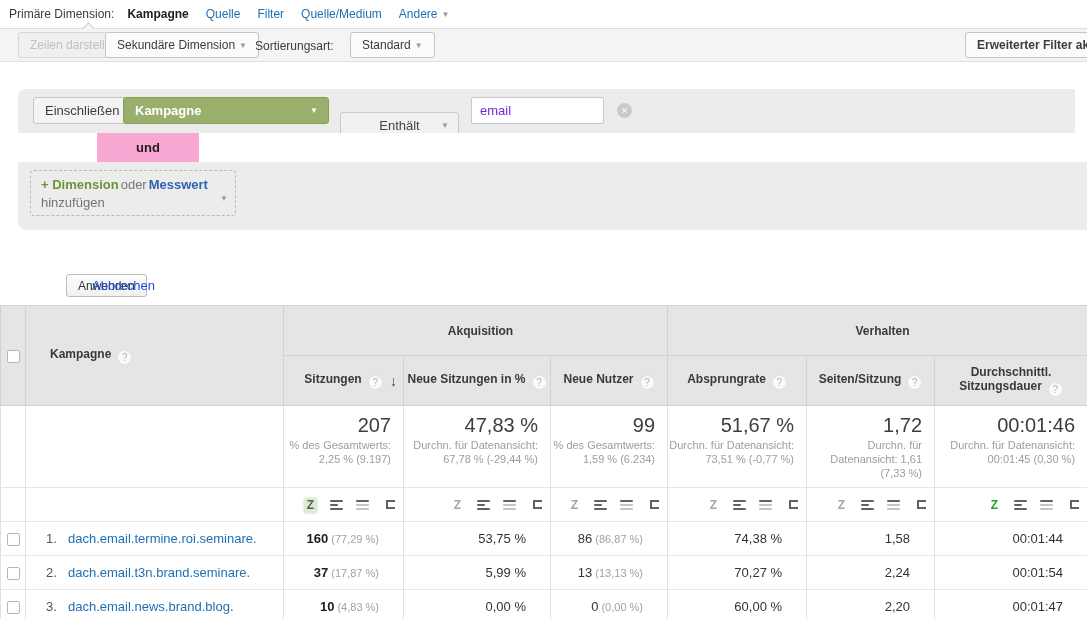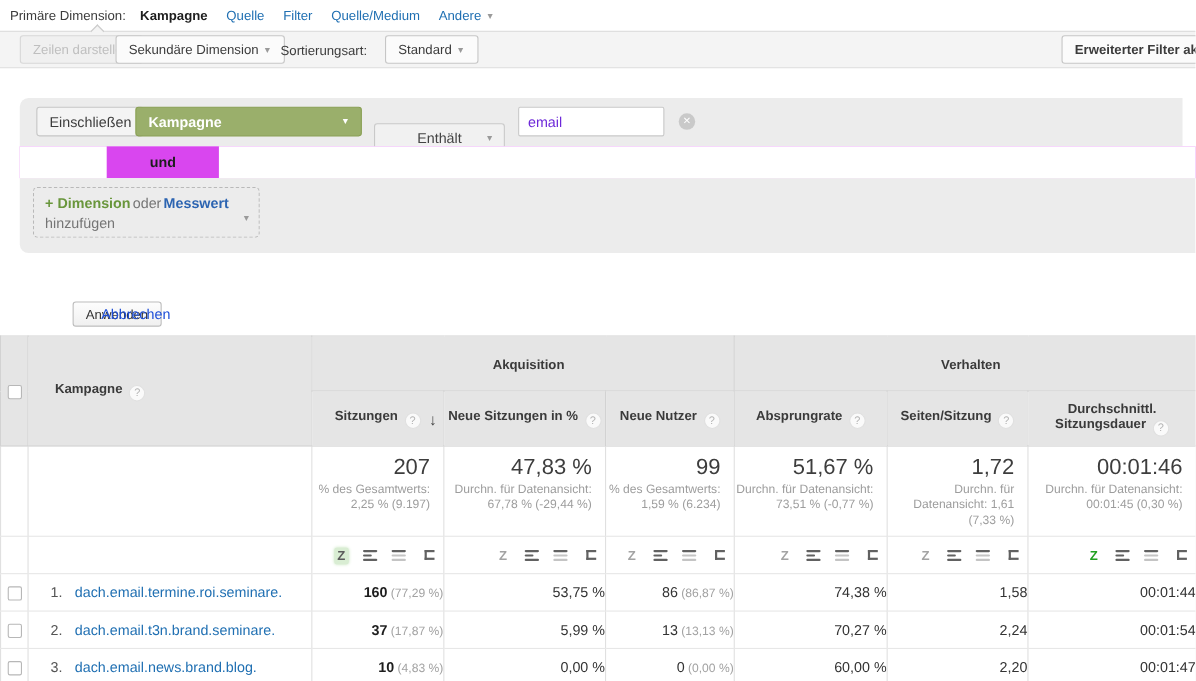--- a/index.html
+++ b/index.html
@@ -22,21 +22,21 @@
   .notch { position:absolute; top:-5px; left:84px; width:9px; height:9px; background:#f4f4f4;
            border-top:1px solid #ccc; border-left:1px solid #ccc; transform:rotate(45deg); }
   .tbtn { position:absolute; top:3px; height:26px; display:flex; align-items:center; padding:0 11px;
           border:1px solid #c6c6c6; border-radius:3px; background:#fbfbfb; font-size:12px; color:#3c3c3c; cursor:pointer; }
   .tbtn.disabled { color:#bfbfbf; background:#f0f0f0; border-color:#d7d7d7; }
   .tlabel { position:absolute; top:10px; font-size:12px; color:#3c3c3c; }
   .tbtn.bold { font-weight:bold; }
 
   
   .fr1 { position:absolute; top:89px; left:18px; right:12px; height:44px; background:#ececec; border-radius:8px 0 0 0; }
-  .fr2 { position:absolute; top:133px; left:18px; right:0; height:29px; background:#d946ef; }
+  .fr2 { position:absolute; top:133px; left:18px; right:0; height:29px; background:#f9a8d4; }
   .fr3 { position:absolute; top:162px; left:18px; right:0; height:68px; background:#ececec; border-radius:0 0 0 8px; }
   .fbtn { position:absolute; top:8px; height:27px; display:flex; align-items:center; padding:0 11px;
           border:1px solid #c6c6c6; border-radius:3px; background:#f4f4f4; font-size:13px; color:#3c3c3c; cursor:pointer; }
   .dd-green { position:absolute; left:105px; top:8px; width:206px; height:27px; background:#9aaf6b;
               border:1px solid #89a054; border-radius:3px; color:#fff; font-weight:bold; font-size:13px;
               display:flex; align-items:center; padding:0 11px; cursor:pointer; }
   .dd-green .caret { position:absolute; right:10px; color:#fff; }
   .dd-op { position:absolute; left:322px; top:8px; width:119px; height:27px; border:1px solid #c9c9c9;
            border-radius:3px; background:#f1f1f1; display:flex; align-items:center; justify-content:center;
            font-size:13px; color:#444; cursor:pointer;margin-top:15px; }
@@ -94,21 +94,21 @@
   .pivot { position:relative; width:13px; height:12px; display:inline-block; cursor:pointer; }
   .pivot i { position:absolute; background:#616161; }
   .pivot .pt { left:4px; top:1px; width:9px; height:2px; }
   .pivot .pv { left:4px; top:1px; width:2px; height:9px; }
   .pivot .pb { left:4px; top:8px; width:9px; height:2px; }
   tr.data { height:34px; }
   td.cb { text-align:center; }
   td.camp { padding-left:20px; white-space:nowrap; }
   .ridx { display:inline-block; width:22px; color:#555; }
   a.clink { color:#1f6fb2; text-decoration:none; cursor:pointer; }
-  td.num { text-align:right; padding-right:0; color:#333; white-space:nowrap; }
+  td.num { text-align:right; padding-right:24px; color:#333; white-space:nowrap; }
   td.num b { color:#1d1d1d; }
   .pct { color:#a2a2a2; font-size:11px; margin-left:3px; }
   input[type="checkbox"] { appearance:none; -webkit-appearance:none; width:13px; height:13px;
          border:1px solid #b7b7b7; border-radius:2px; background:#fff; cursor:pointer; vertical-align:middle; }
 </style>
 </head>
 <body>
 
 <div id="app">
 

